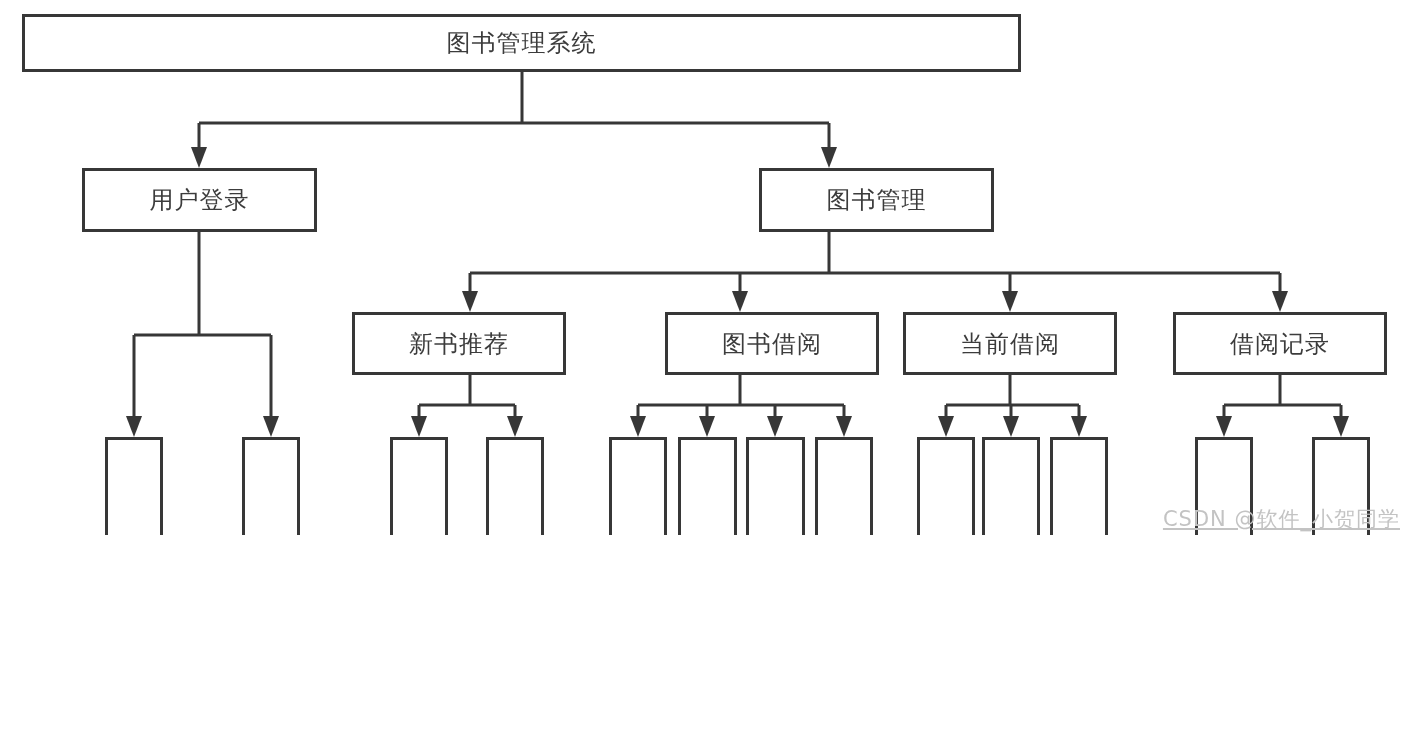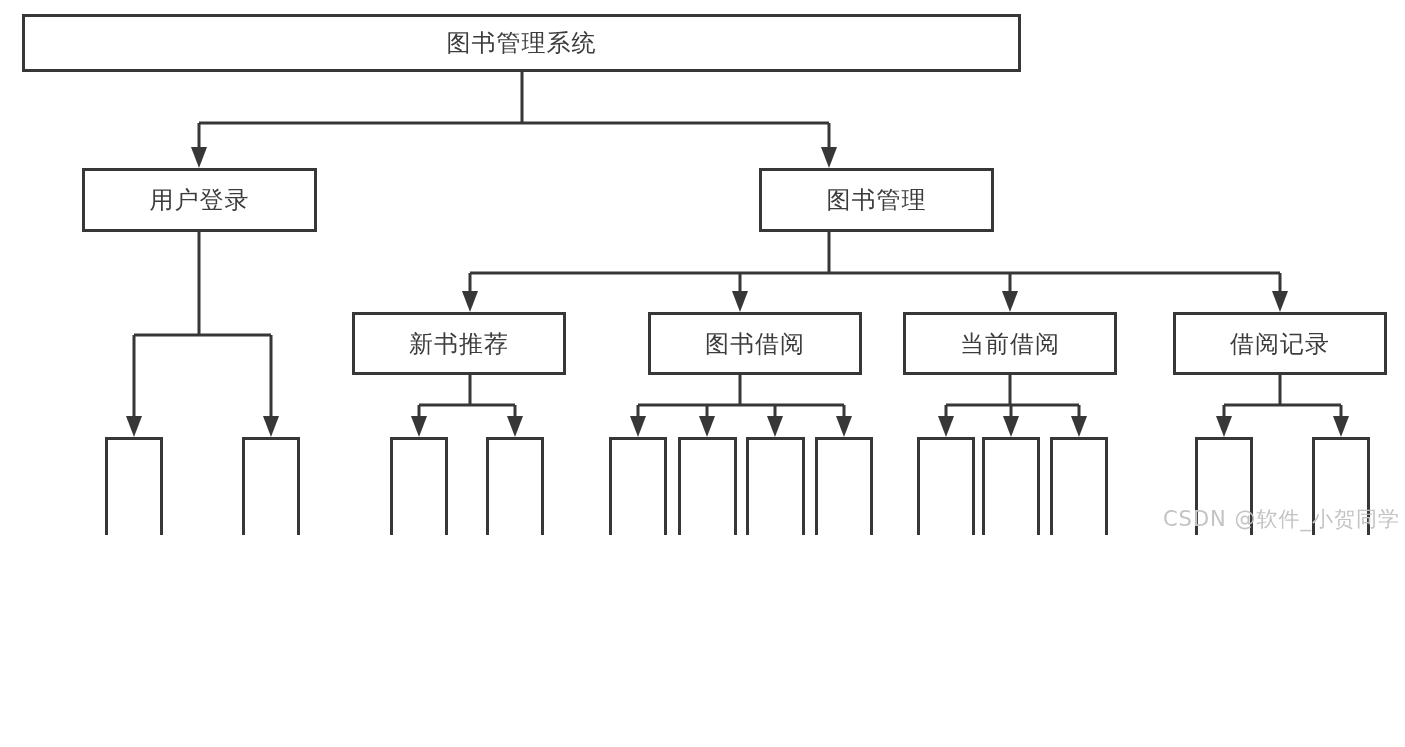--- a/index.html
+++ b/index.html
@@ -40,20 +40,21 @@
   }
   .watermark {
     position: absolute;
     right: 5px;
     bottom: 2px;
     font-size: 21px;
     letter-spacing: 1px;
     color: #c3c3c3;
     z-index: 5;
     white-space: nowrap;
+    text-decoration: underline;
   }
 </style>
 </head>
 <body>
 
 <div class="canvas">
 
   <svg class="connectors" viewBox="0 0 1405 747">
 
     <path fill="none" stroke="#373737" stroke-width="3" d="M522 72 V123 M199 123 H829
@@ -94,21 +95,21 @@
       <polygon points="1333,416 1349,416 1341,437"></polygon>
     </g>
   </svg>
 
   <div class="node h" style="left:22px; top:14px; width:999px; height:58px;">图书管理系统</div>
 
   <div class="node h" style="left:82px; top:168px; width:235px; height:64px;">用户登录</div>
   <div class="node h" style="left:711px; top:168px; width:235px; height:64px;margin-left:48px;">图书管理</div>
 
   <div class="node h" style="left:352px; top:312px; width:214px; height:63px;">新书推荐</div>
-  <div class="node h" style="left:648px; top:312px; width:214px; height:63px;">图书借阅</div>
+  <div class="node h" style="left:665px; top:312px; width:214px; height:63px;">图书借阅</div>
   <div class="node h" style="left:1173px; top:312px; width:214px; height:63px;">借阅记录</div>
   <div class="node h" style="left:903px; top:312px; width:214px; height:63px;">当前借阅</div>
 
   <div class="node v" style="left:105px; top:437px; width:58px; height:296px;">
     <span class="vtext">用户登录</span>
   </div>
   <div class="node v" style="left:242px; top:437px; width:58px; height:296px;">
     <span class="vtext">注销登录</span>
   </div>
 

